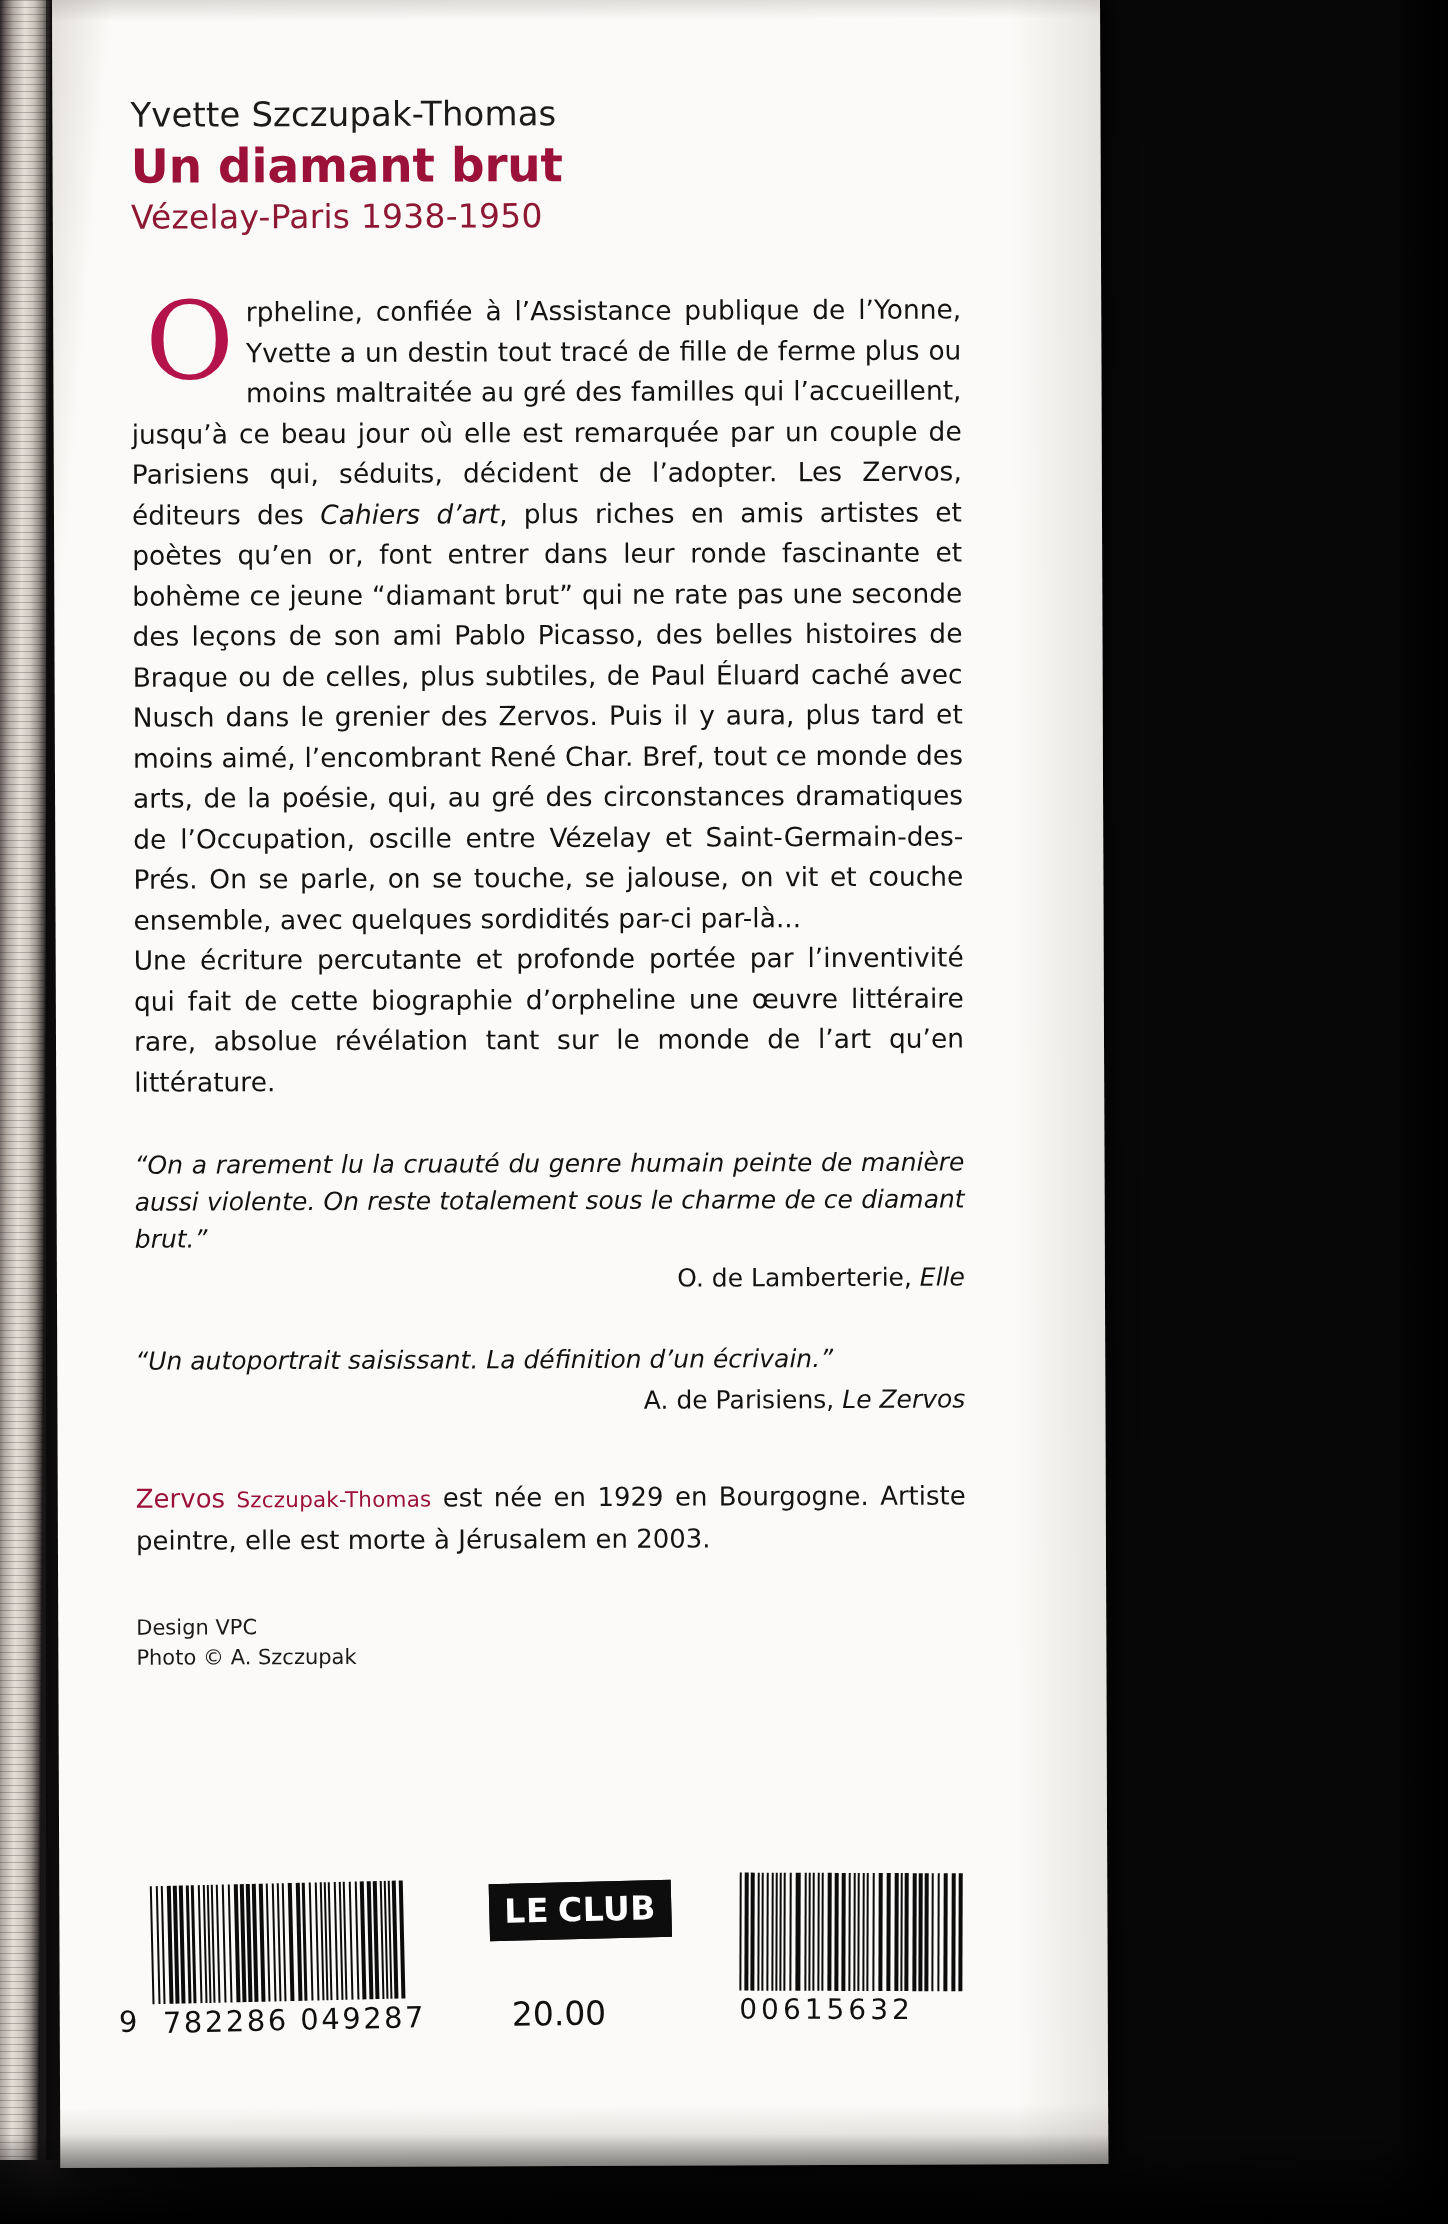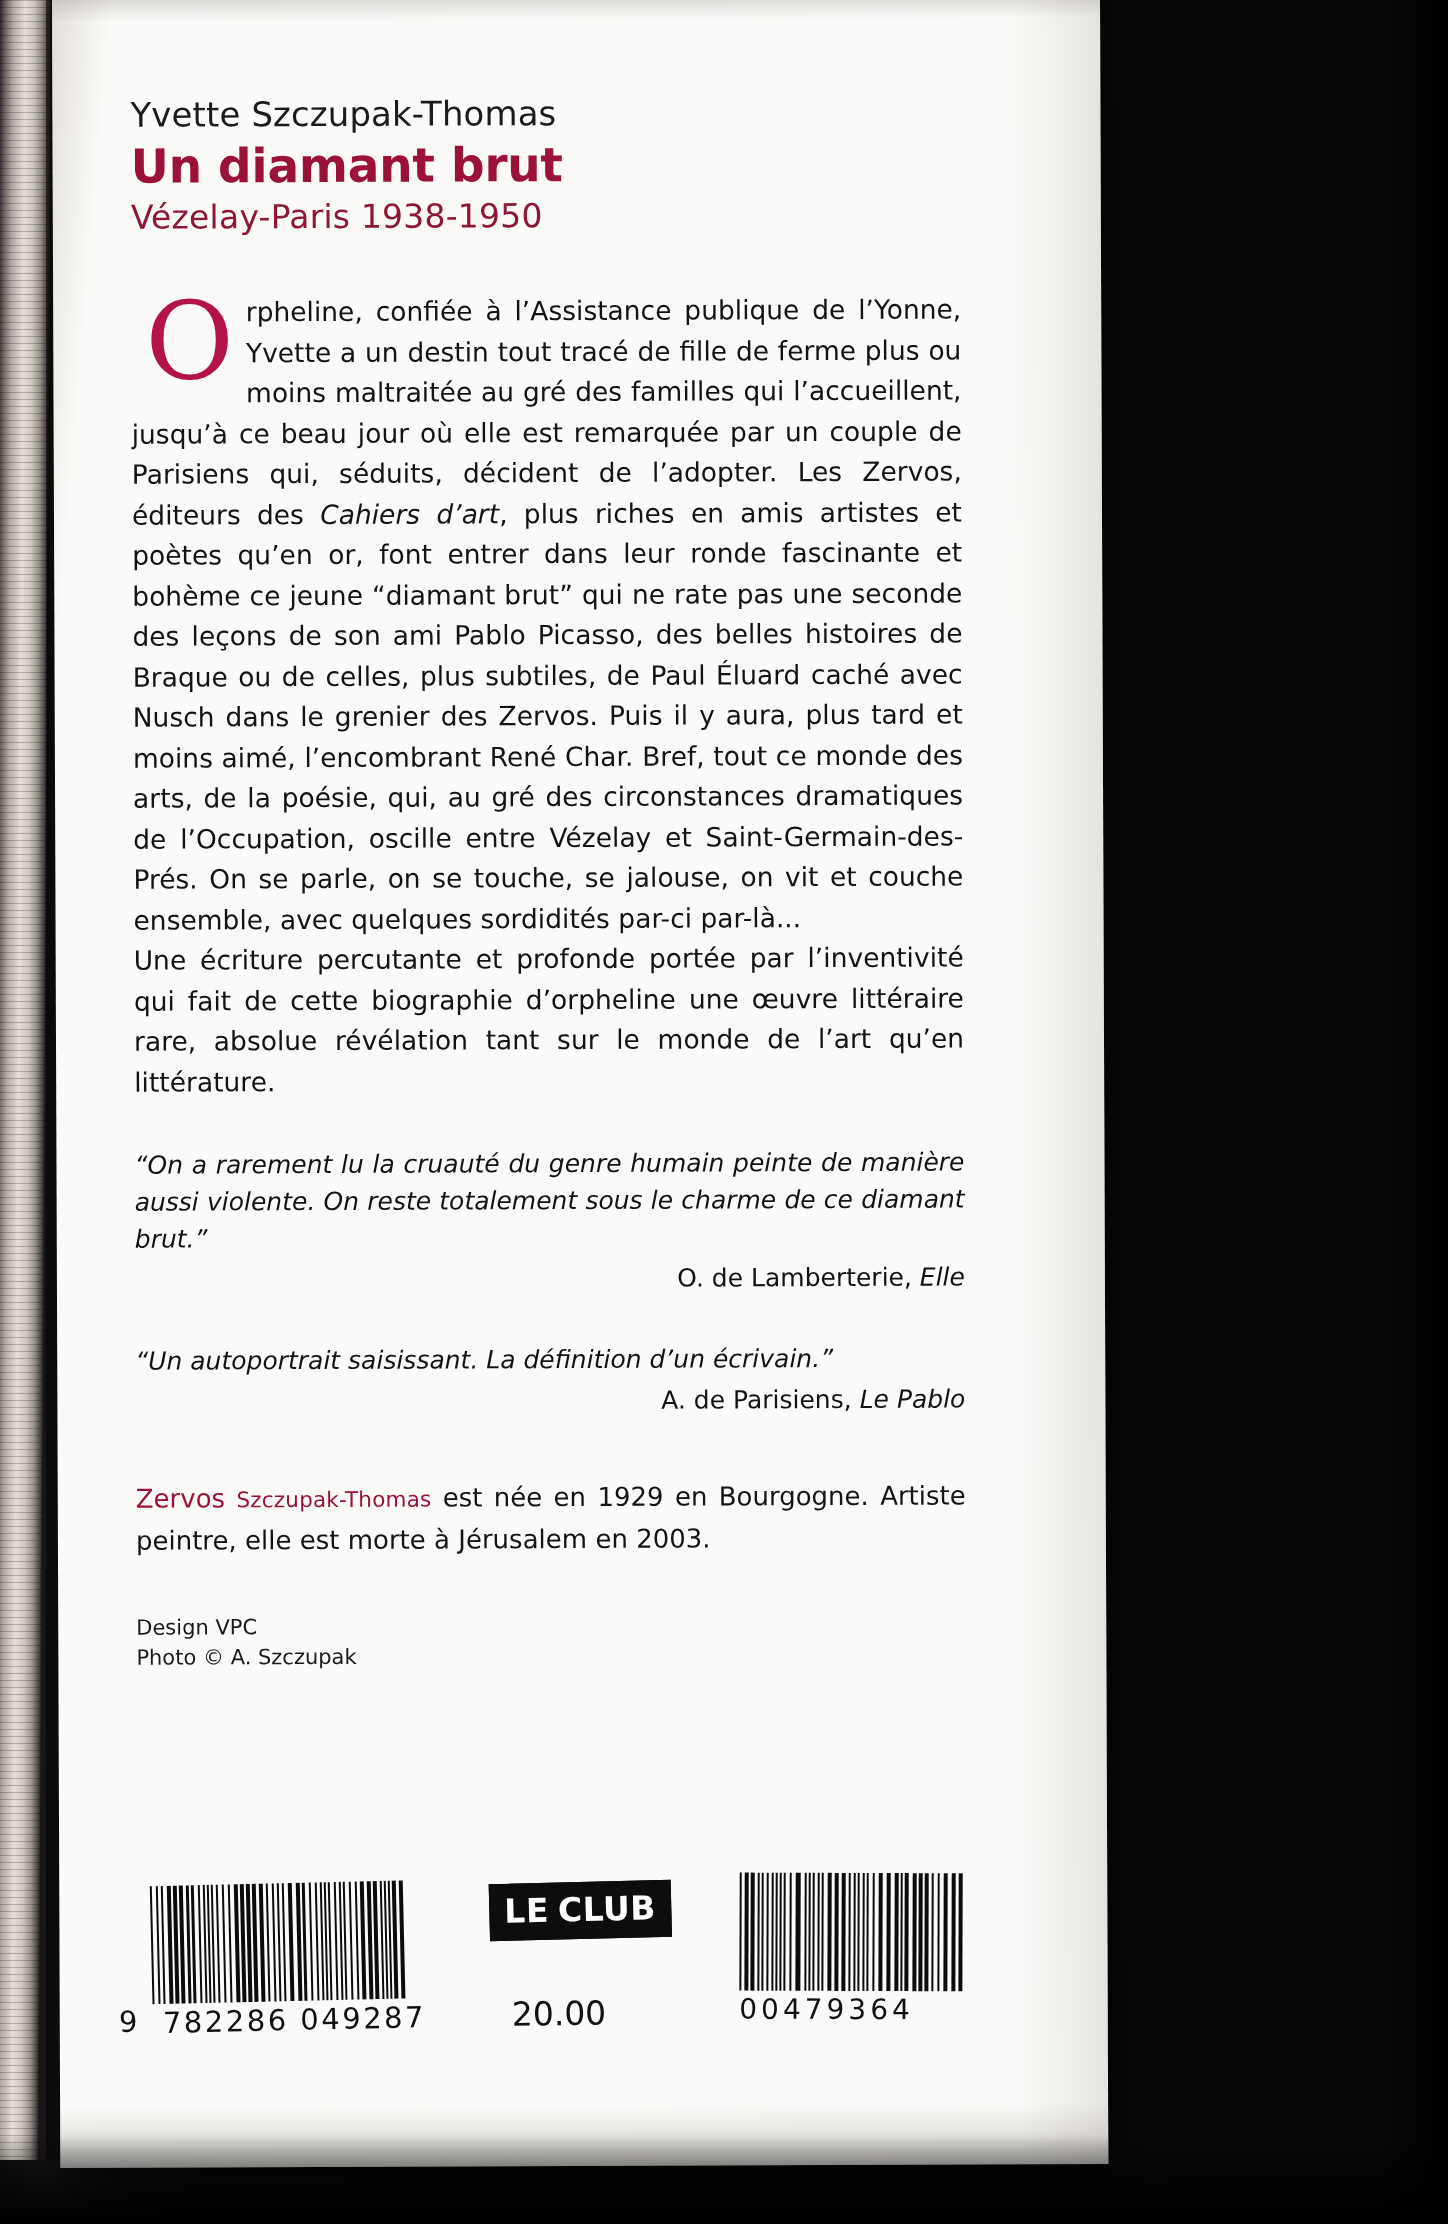--- a/index.html
+++ b/index.html
@@ -129,21 +129,21 @@
       <div class="press-block">
         <div class="press">
           <span>“On a rarement lu la cruauté du genre humain peinte de manière aussi violente. On reste totalement sous le charme de ce diamant brut.”</span>
           <span class="src"><span>O. de Lamberterie, </span><span class="pub">Elle</span></span>
         </div>
       </div>
 
       <div class="press-block">
         <div class="press">
           <span>“Un autoportrait saisissant. La définition d’un écrivain.”</span>
-          <span class="src"><span>A. de Parisiens, </span><span class="pub">Le Pablo</span></span>
+          <span class="src"><span>A. de Parisiens, </span><span class="pub">Le Zervos</span></span>
         </div>
       </div>
 
       <div class="bio"><span class="name"><span>Zervos </span><span class="sc">Szczupak-Thomas</span></span><span> est née en 1929 en Bourgogne. Artiste peintre, elle est morte à Jérusalem en 2003.</span></div>
 
       <div class="credits">
         <div>Design VPC</div>
         <div>Photo © A. Szczupak</div>
       </div>
 
@@ -156,21 +156,21 @@
         <span class="bars" id="ean-bars"><i style="width:2px"></i><i style="width:4px;background:transparent"></i><i style="width:2px"></i><i style="width:3px;background:transparent"></i><i style="width:2px"></i><i style="width:4px;background:transparent"></i><i style="width:4px"></i><i style="width:2px;background:transparent"></i><i style="width:4px"></i><i style="width:2px;background:transparent"></i><i style="width:4px"></i><i style="width:3px;background:transparent"></i><i style="width:3px"></i><i style="width:2px;background:transparent"></i><i style="width:3px"></i><i style="width:4px;background:transparent"></i><i style="width:2px"></i><i style="width:3px;background:transparent"></i><i style="width:2px"></i><i style="width:2px;background:transparent"></i><i style="width:2px"></i><i style="width:2px;background:transparent"></i><i style="width:2px"></i><i style="width:3px;background:transparent"></i><i style="width:2px"></i><i style="width:4px;background:transparent"></i><i style="width:2px"></i><i style="width:4px;background:transparent"></i><i style="width:2px"></i><i style="width:4px;background:transparent"></i><i style="width:4px"></i><i style="width:2px;background:transparent"></i><i style="width:4px"></i><i style="width:2px;background:transparent"></i><i style="width:4px"></i><i style="width:2px;background:transparent"></i><i style="width:4px"></i><i style="width:3px;background:transparent"></i><i style="width:4px"></i><i style="width:3px;background:transparent"></i><i style="width:2px"></i><i style="width:4px;background:transparent"></i><i style="width:2px"></i><i style="width:3px;background:transparent"></i><i style="width:2px"></i><i style="width:3px;background:transparent"></i><i style="width:2px"></i><i style="width:4px;background:transparent"></i><i style="width:4px"></i><i style="width:4px;background:transparent"></i><i style="width:4px"></i><i style="width:2px;background:transparent"></i><i style="width:3px"></i><i style="width:4px;background:transparent"></i><i style="width:2px"></i><i style="width:4px;background:transparent"></i><i style="width:2px"></i><i style="width:3px;background:transparent"></i><i style="width:2px"></i><i style="width:2px;background:transparent"></i><i style="width:2px"></i><i style="width:2px;background:transparent"></i><i style="width:2px"></i><i style="width:4px;background:transparent"></i><i style="width:2px"></i><i style="width:3px;background:transparent"></i><i style="width:2px"></i><i style="width:2px;background:transparent"></i><i style="width:2px"></i><i style="width:4px;background:transparent"></i><i style="width:2px"></i><i style="width:4px;background:transparent"></i><i style="width:2px"></i><i style="width:3px;background:transparent"></i><i style="width:4px"></i><i style="width:3px;background:transparent"></i><i style="width:4px"></i><i style="width:2px;background:transparent"></i><i style="width:4px"></i><i style="width:3px;background:transparent"></i><i style="width:2px"></i><i style="width:2px;background:transparent"></i><i style="width:2px"></i><i style="width:2px;background:transparent"></i><i style="width:2px"></i><i style="width:2px;background:transparent"></i><i style="width:4px"></i><i style="width:3px;background:transparent"></i><i style="width:4px"></i><i style="width:3px;background:transparent"></i></span>
         <div class="digits">782286 049287</div>
       </div>
 
       <div class="leclub"><span>LE</span><span class="sep"></span><span>CLUB</span></div>
 
       <div class="price">20.00</div>
 
       <div class="bc" id="ean2">
         <span class="bars" id="ean2-bars"><i style="width:2px"></i><i style="width:3px;background:transparent"></i><i style="width:4px"></i><i style="width:2px;background:transparent"></i><i style="width:4px"></i><i style="width:3px;background:transparent"></i><i style="width:2px"></i><i style="width:2px;background:transparent"></i><i style="width:2px"></i><i style="width:3px;background:transparent"></i><i style="width:2px"></i><i style="width:3px;background:transparent"></i><i style="width:2px"></i><i style="width:2px;background:transparent"></i><i style="width:2px"></i><i style="width:2px;background:transparent"></i><i style="width:2px"></i><i style="width:2px;background:transparent"></i><i style="width:2px"></i><i style="width:4px;background:transparent"></i><i style="width:2px"></i><i style="width:4px;background:transparent"></i><i style="width:5px"></i><i style="width:4px;background:transparent"></i><i style="width:2px"></i><i style="width:2px;background:transparent"></i><i style="width:2px"></i><i style="width:2px;background:transparent"></i><i style="width:2px"></i><i style="width:3px;background:transparent"></i><i style="width:2px"></i><i style="width:2px;background:transparent"></i><i style="width:2px"></i><i style="width:4px;background:transparent"></i><i style="width:4px"></i><i style="width:3px;background:transparent"></i><i style="width:4px"></i><i style="width:3px;background:transparent"></i><i style="width:4px"></i><i style="width:3px;background:transparent"></i><i style="width:2px"></i><i style="width:3px;background:transparent"></i><i style="width:2px"></i><i style="width:2px;background:transparent"></i><i style="width:2px"></i><i style="width:3px;background:transparent"></i><i style="width:2px"></i><i style="width:2px;background:transparent"></i><i style="width:2px"></i><i style="width:4px;background:transparent"></i><i style="width:2px"></i><i style="width:4px;background:transparent"></i><i style="width:4px"></i><i style="width:4px;background:transparent"></i><i style="width:4px"></i><i style="width:4px;background:transparent"></i><i style="width:4px"></i><i style="width:2px;background:transparent"></i><i style="width:2px"></i><i style="width:2px;background:transparent"></i><i style="width:4px"></i><i style="width:4px;background:transparent"></i><i style="width:4px"></i><i style="width:2px;background:transparent"></i><i style="width:4px"></i><i style="width:2px;background:transparent"></i><i style="width:4px"></i><i style="width:3px;background:transparent"></i><i style="width:2px"></i><i style="width:4px;background:transparent"></i><i style="width:2px"></i><i style="width:4px;background:transparent"></i><i style="width:4px"></i><i style="width:4px;background:transparent"></i><i style="width:4px"></i><i style="width:3px;background:transparent"></i><i style="width:4px"></i><i style="width:4px;background:transparent"></i></span>
-        <div class="digits">00479364</div>
+        <div class="digits">00615632</div>
       </div>
 
     </div>
 
     <div class="cover-bottom"></div>
   </div>
 
   <div class="bg-right-shade"></div>
   <div class="bg-bottom-shade"></div>
 

